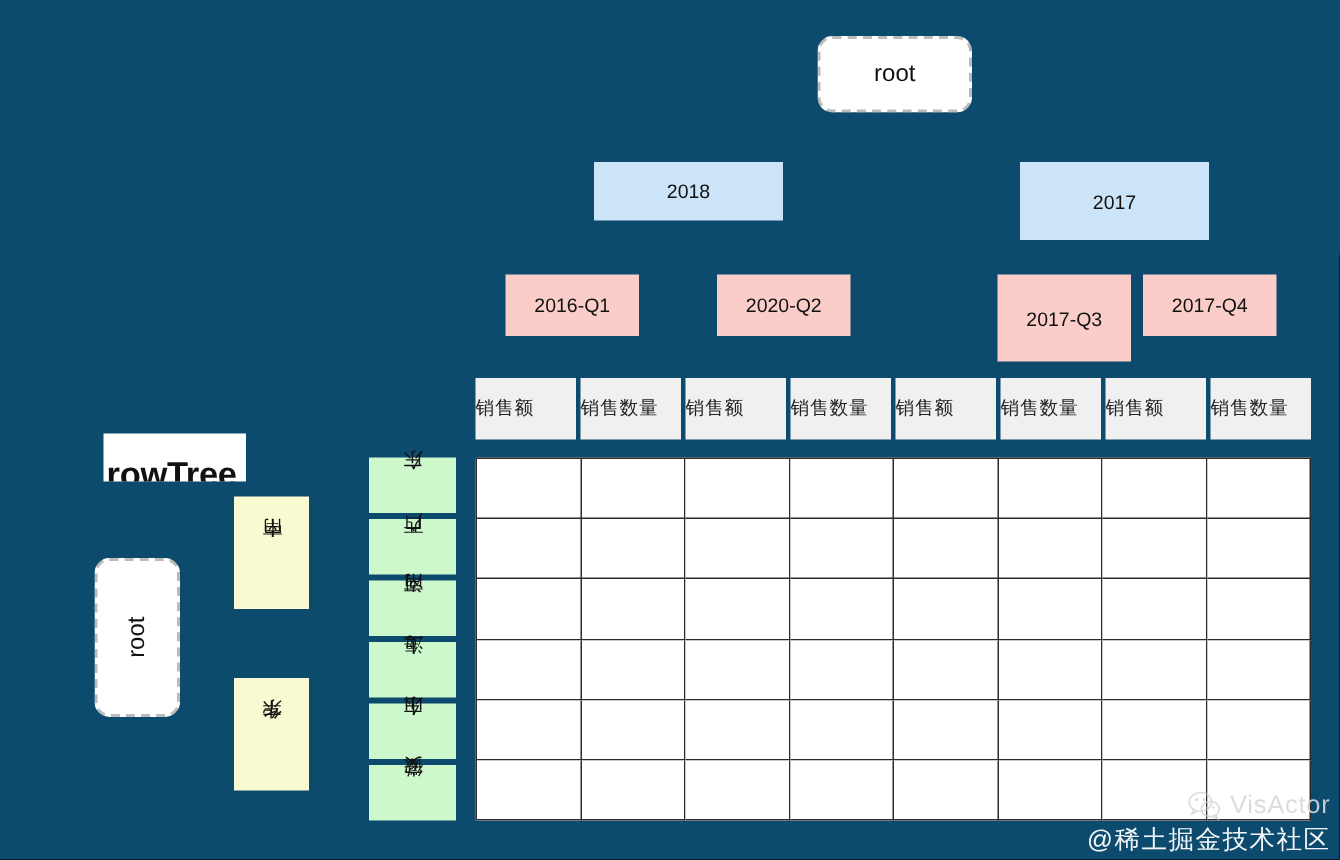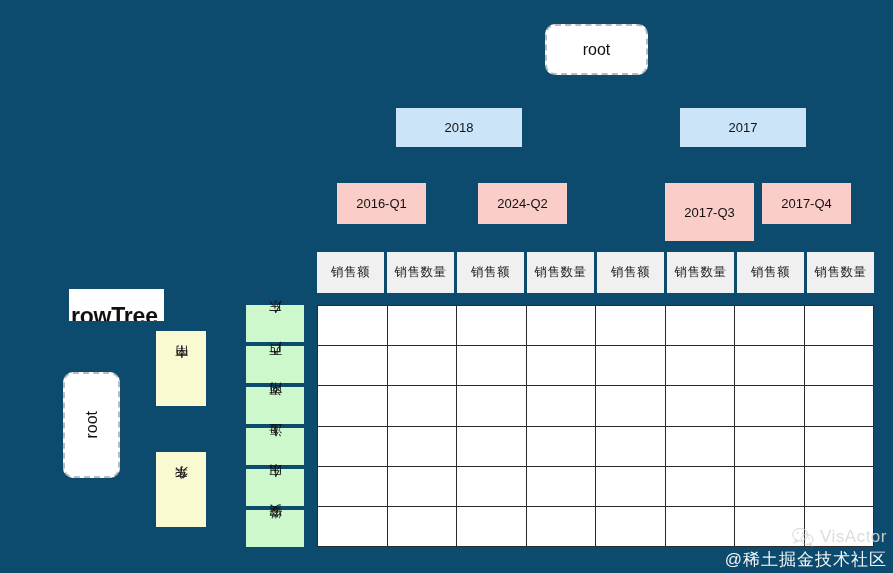--- a/index.html
+++ b/index.html
@@ -39,21 +39,20 @@
     transform: rotate(180deg);
     white-space: nowrap;
   }
 
   
   .col-header {
     position: absolute;
     background: #f0f0f0;
     display: flex;
     align-items: center;
-    justify-content: center;
     font-size: 12.5px;
     color: #222222;
     letter-spacing: .5px;
   }
 
   
   #body-grid {
     position: absolute;
     background: #ffffff;
     border-top: 1.5px solid #2b2b2b;
@@ -115,29 +114,29 @@
 
 <div id="stage">
 
   <div class="node node-root" style="left:545px; top:24px; width:103px; height:51px;">
     <span>root</span>
   </div>
 
   <div class="node node-year" style="left:396px; top:108px; width:126px; height:39px;">
     <span>2018</span>
   </div>
-  <div class="node node-year" style="left:680px; top:108px; width:126px; height:39px;">
+  <div class="node node-year" style="left:680px; top:108px; width:126px; height:52px;">
     <span>2017</span>
   </div>
 
   <div class="node node-qtr" style="left:337px; top:183px; width:89px; height:41px;">
     <span>2016-Q1</span>
   </div>
   <div class="node node-qtr" style="left:478px; top:183px; width:89px; height:41px;">
-    <span>2024-Q2</span>
+    <span>2020-Q2</span>
   </div>
   <div class="node node-qtr" style="left:618px; top:183px; width:89px; height:58px;margin-left:47px;">
     <span>2017-Q3</span>
   </div>
   <div class="node node-qtr" style="left:762px; top:183px; width:89px; height:41px;">
     <span>2017-Q4</span>
   </div>
 
   <div class="col-header" style="left:317px; top:252px; width:67px; height:41px;">
     <span>销售额</span>

